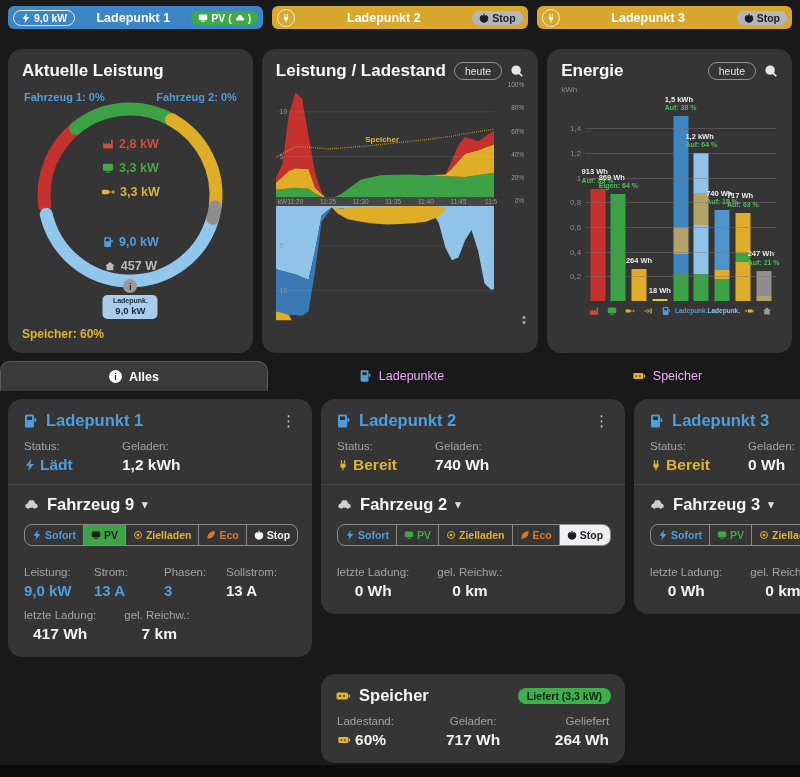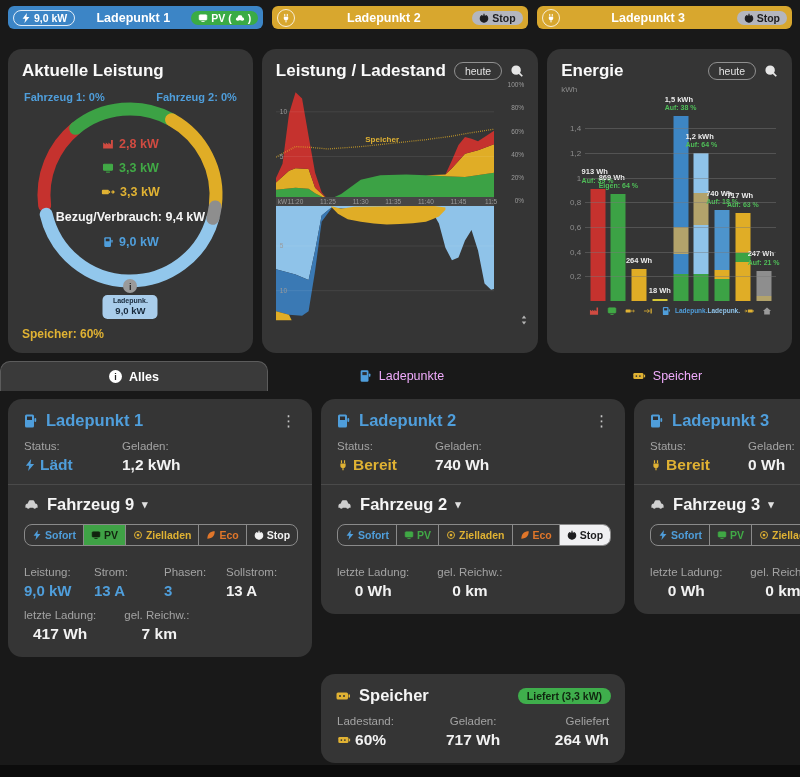--- a/index.html
+++ b/index.html
@@ -211,32 +211,37 @@
         <div class="grow" style="top:102px;color:#e0b233;">
           <i class="ic ic14">
               <svg viewBox="0 0 16 16">
                 <rect x="1" y="5.5" width="8" height="5" rx="1"></rect>
                 <rect x="9.2" y="6.8" width="1.2" height="2.4"></rect>
                 <path d="M11.5 8h3M13.2 6.3l1.8 1.7-1.8 1.7" stroke="currentColor" stroke-width="1.3" fill="none"></path>
               </svg>
             </i>
           <span>3,3 kW</span>
         </div>
-        <div class="grow gtotal" style="top:127px;">
-          <span>Bezug/Verbrauch: 9,4 kW</span>
-        </div>
         <div class="grow" style="top:152px;color:#4f9edb;">
           <i class="ic ic12">
               <svg viewBox="0 0 16 16">
                 <rect x="3" y="1.5" width="9" height="13" rx="1.5"></rect>
                 <rect x="5" y="3.5" width="5" height="3.5" fill="#2f2f31"></rect>
                 <rect x="12.4" y="5" width="1.8" height="4" rx="0.9"></rect>
               </svg>
             </i>
           <span>9,0 kW</span>
+        </div>
+        <div class="grow" style="top:176px;color:#b9b9b9;">
+          <i class="ic ic12">
+              <svg viewBox="0 0 16 16">
+                <path d="M8 2.5 14.5 8H12.5V13.5H3.5V8H1.5Z"></path>
+              </svg>
+            </i>
+          <span>457 W</span>
         </div>
         <span class="ginfo" style="top:196px;">i</span>
         <div class="gbubble" style="top:212px;">
           <div class="l1">Ladepunk.</div>
           <div class="l2">9,0 kW</div>
         </div>
         <span class="gsoc">Speicher: 60%</span>
       </div>
     </div>
 

